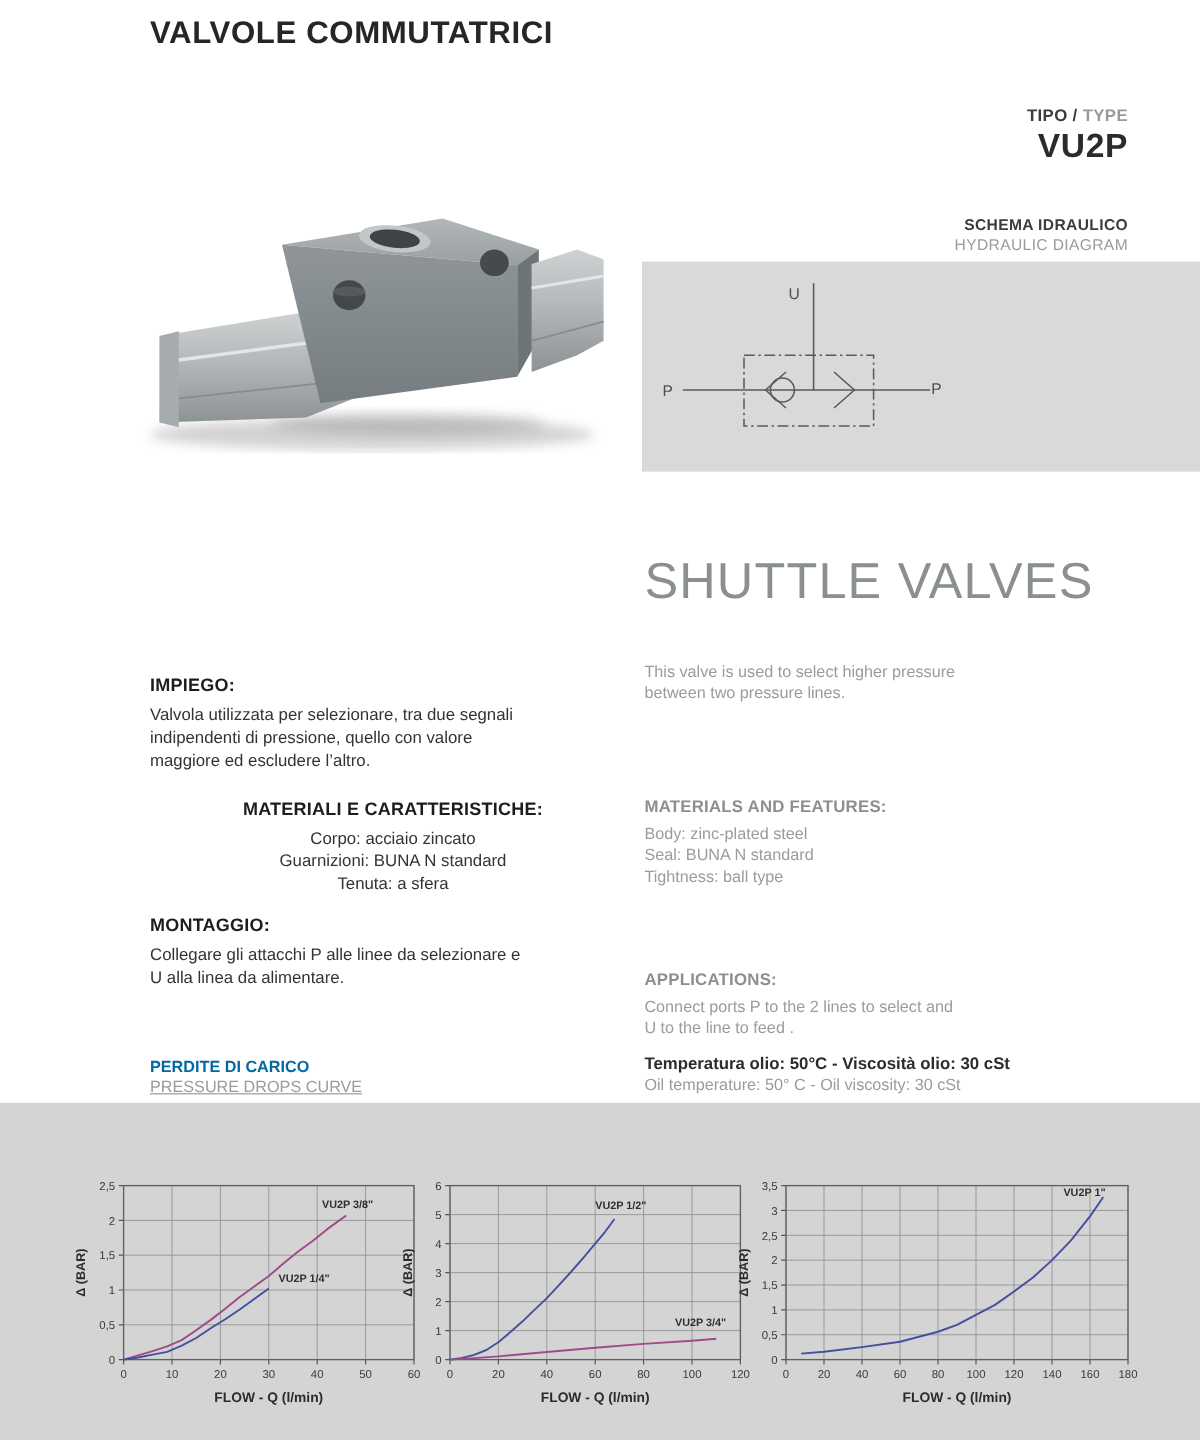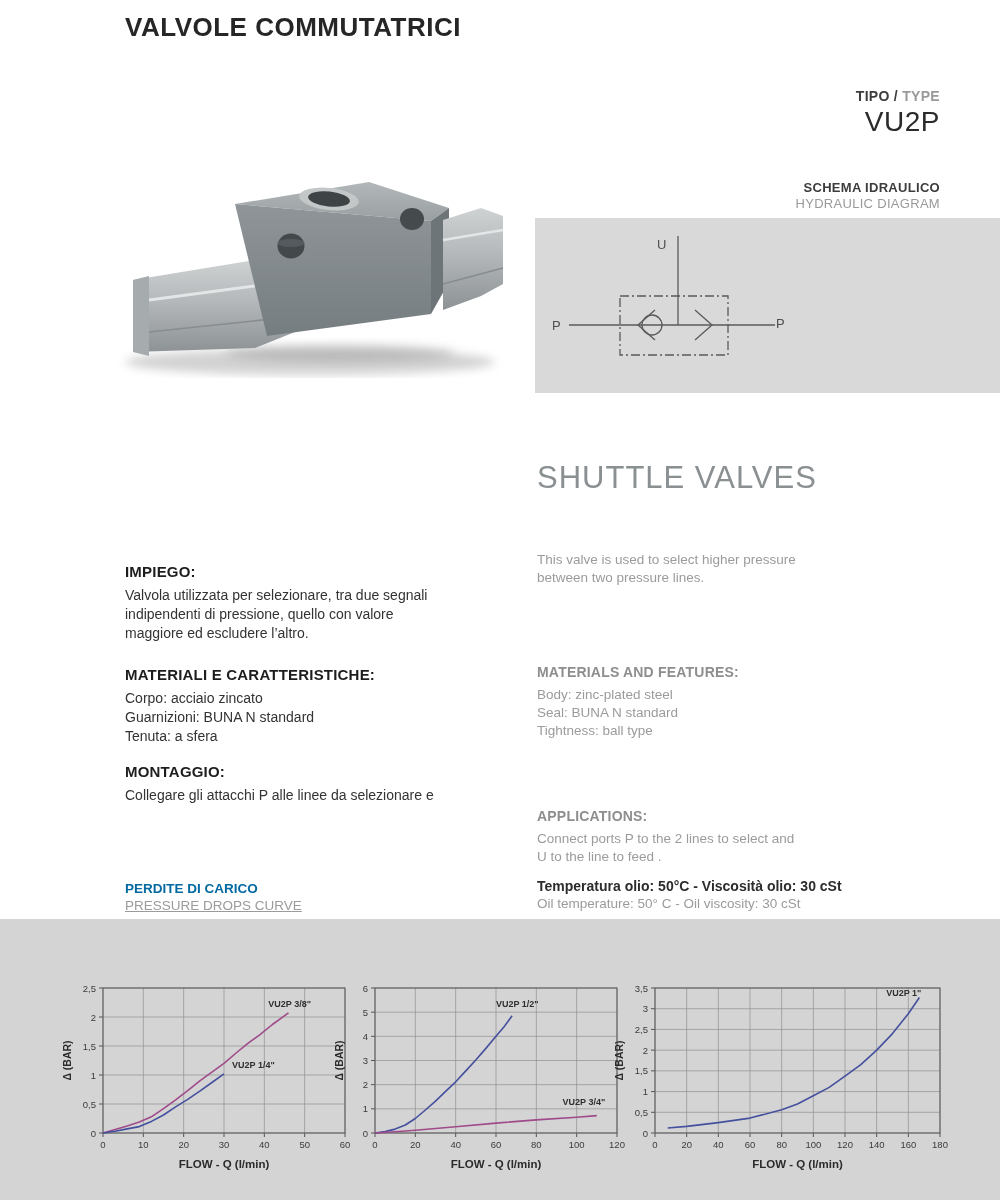--- a/index.html
+++ b/index.html
@@ -7,31 +7,31 @@
     width:1000px;height:1200px;position:relative;background:#ffffff;
     font-family:"Liberation Sans", sans-serif;color:#2e2e2e;overflow:hidden;
   }
   .abs{position:absolute;}
 
   .page-title{left:125px;top:12px;font-size:26px;font-weight:700;letter-spacing:.5px;color:#262626;}
 
   .type-block{right:60px;top:88px;text-align:right;}
   .type-label{font-size:14px;font-weight:700;color:#3c3c3c;letter-spacing:.3px;}
   .type-label .en{color:#9a9a9a;}
-  .type-value{font-size:28px;font-weight:400;color:#2b2b2b;margin-top:2px;letter-spacing:.5px;}
+  .type-value{font-size:28px;font-weight:700;color:#2b2b2b;margin-top:2px;letter-spacing:.5px;}
 
   .schema-labels{right:60px;top:180px;text-align:right;line-height:16px;}
   .schema-it{font-size:13px;font-weight:700;color:#3c3c3c;letter-spacing:.3px;}
   .schema-en{font-size:13px;color:#9a9a9a;letter-spacing:.3px;}
 
   .diagram-box{left:535px;top:218px;width:465px;height:175px;background:#d9d9d9;}
 
   .product{left:105px;top:168px;width:400px;height:210px;}
 
-  .shuttle-title{left:537px;top:460px;font-size:31px;color:#8a8f92;letter-spacing:1px;}
+  .shuttle-title{left:537px;top:460px;font-size:42px;color:#8a8f92;letter-spacing:1px;}
 
   .col-it{left:125px;width:405px;}
   .col-en{left:537px;width:420px;}
   .h-it{font-size:15px;font-weight:700;color:#1d1d1d;letter-spacing:.2px;margin-bottom:6px;}
   .b-it{font-size:14px;color:#333333;line-height:19px;}
   .h-en{font-size:14px;font-weight:700;color:#8e8e8e;letter-spacing:.2px;margin-bottom:6px;}
   .b-en{font-size:13.5px;color:#9b9b9b;line-height:18px;}
 
   .curves-head-it{left:125px;top:880px;line-height:17px;}
   .curves-it{font-size:13.5px;font-weight:600;color:#0369a1;}
@@ -130,32 +130,33 @@
 <div class="abs shuttle-title">SHUTTLE VALVES</div>
 
 <div class="abs col-it" style="top:563px;">
   <div class="h-it">IMPIEGO:</div>
   <div class="b-it">
     <div>Valvola utilizzata per selezionare, tra due segnali</div>
     <div>indipendenti di pressione, quello con valore</div>
     <div>maggiore ed escludere l’altro.</div>
   </div>
 </div>
-<div class="abs col-it" style="top:666px;">
+<div class="abs col-it" style="top:666px;text-align:center;">
   <div class="h-it">MATERIALI E CARATTERISTICHE:</div>
   <div class="b-it">
     <div>Corpo: acciaio zincato</div>
     <div>Guarnizioni: BUNA N standard</div>
     <div>Tenuta: a sfera</div>
   </div>
 </div>
 <div class="abs col-it" style="top:763px;">
   <div class="h-it">MONTAGGIO:</div>
   <div class="b-it">
     <div>Collegare gli attacchi P alle linee da selezionare e</div>
+    <div>U alla linea da alimentare.</div>
   </div>
 </div>
 
 <div class="abs col-en" style="top:551px;">
   <div class="b-en">
     <div>This valve is used to select higher pressure</div>
     <div>between two pressure lines.</div>
   </div>
 </div>
 <div class="abs col-en" style="top:664px;">

